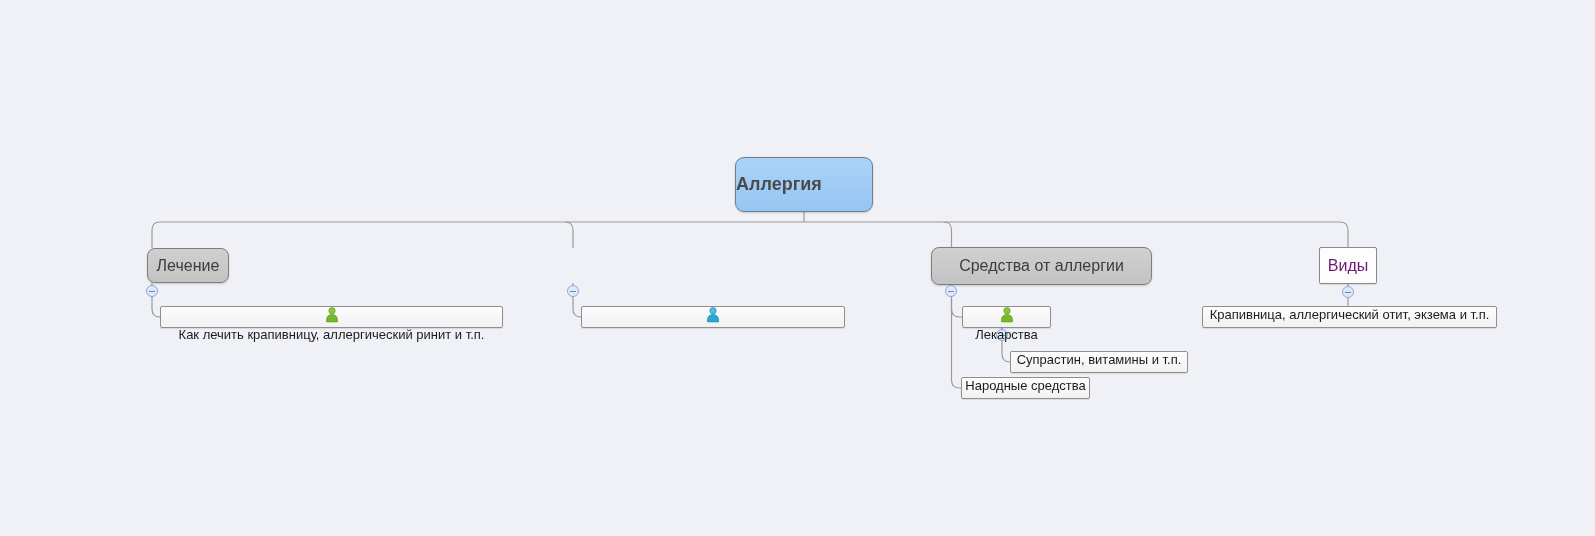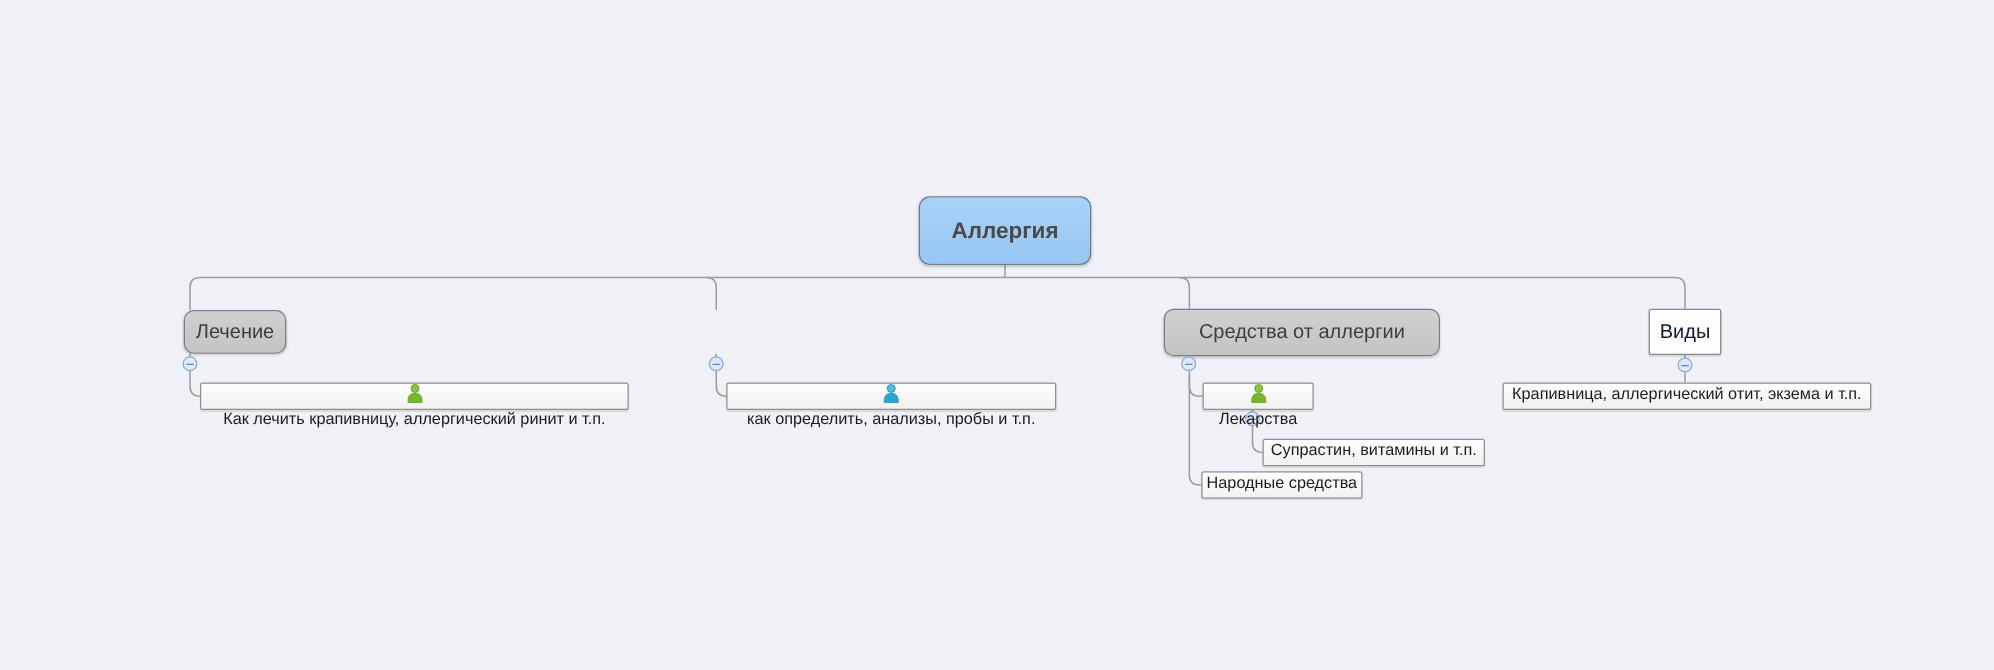--- a/index.html
+++ b/index.html
@@ -17,21 +17,21 @@
     box-sizing:border-box;
     display:flex;
     align-items:center;
     white-space:nowrap;
     cursor:default;
   }
   .root-node{
     background:linear-gradient(180deg,#aad2f8 0%,#96c6f2 100%);
     border:1px solid #6f7d8c;
     border-radius:9px;
-    justify-content:center;
+    justify-content:flex-start;
     font-size:18px;
     font-weight:bold;
     color:#4a4a4a;
     box-shadow:0 1px 2px rgba(0,0,0,0.18);
   }
   .topic-node{
     background:linear-gradient(180deg,#d0d0d0 0%,#c3c3c3 100%);
     border:1px solid #7d7d7d;
     border-radius:8px;
     justify-content:center;
@@ -39,21 +39,21 @@
     color:#3d3d3d;
     box-shadow:0 1px 2px rgba(0,0,0,0.18);
     margin-left:36px;
   }
   .plain-topic-node{
     background:#fdfdfd;
     border:1px solid #8a8a8a;
     border-radius:2px;
     justify-content:center;
     font-size:16px;
-    color:#0f172a;
+    color:#701a75;
     box-shadow:0 1px 1px rgba(0,0,0,0.10);
   }
   .child-node{
     background:linear-gradient(180deg,#fdfdfd 0%,#f1f1f1 100%);
     border:1px solid #8f8f8f;
     border-radius:2px;
     height:22px;
     padding:0 6px;
     gap:4px;
     font-size:13px;
@@ -142,21 +142,20 @@
       <path d="M6.5 7.1 C3.1 7.1 1.3 9.4 1.3 11.9 L1.3 14 L11.7 14 L11.7 11.9 C11.7 9.4 9.9 7.1 6.5 7.1 Z" fill="#76b82a" stroke="#5f9a17" stroke-width="0.6"></path>
     </svg>
     <span class="label">Как лечить крапивницу, аллергический ринит и т.п.</span>
   </div>
 
   <div class="node child-node" style="left:581px;top:306px;width:264px;">
     <svg class="marker" viewBox="0 0 13 15">
       <circle cx="6.5" cy="3.5" r="3" fill="#4dbede" stroke="#1a89ad" stroke-width="0.6"></circle>
       <path d="M6.5 7.1 C3.1 7.1 1.3 9.4 1.3 11.9 L1.3 14 L11.7 14 L11.7 11.9 C11.7 9.4 9.9 7.1 6.5 7.1 Z" fill="#29a8cd" stroke="#1a89ad" stroke-width="0.6"></path>
     </svg>
-    <span class="label">как определить, анализы, пробы и т.п.</span>
   </div>
 
   <div class="node child-node" style="left:962px;top:306px;width:89px;">
     <svg class="marker" viewBox="0 0 13 15">
       <circle cx="6.5" cy="3.5" r="3" fill="#8cc63c" stroke="#5f9a17" stroke-width="0.6"></circle>
       <path d="M6.5 7.1 C3.1 7.1 1.3 9.4 1.3 11.9 L1.3 14 L11.7 14 L11.7 11.9 C11.7 9.4 9.9 7.1 6.5 7.1 Z" fill="#76b82a" stroke="#5f9a17" stroke-width="0.6"></path>
     </svg>
     <span class="label">Лекарства</span>
   </div>
 

